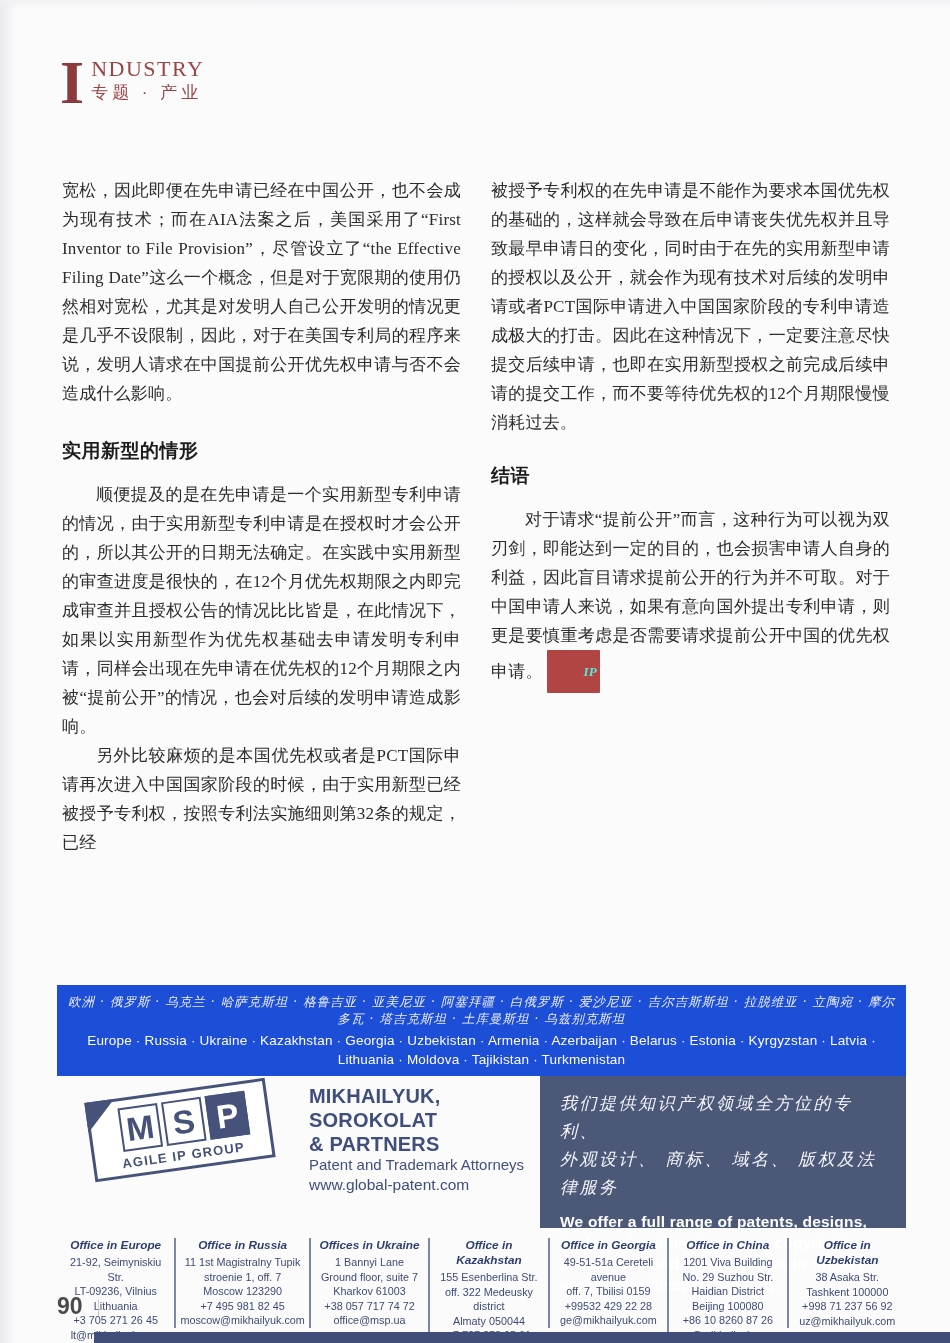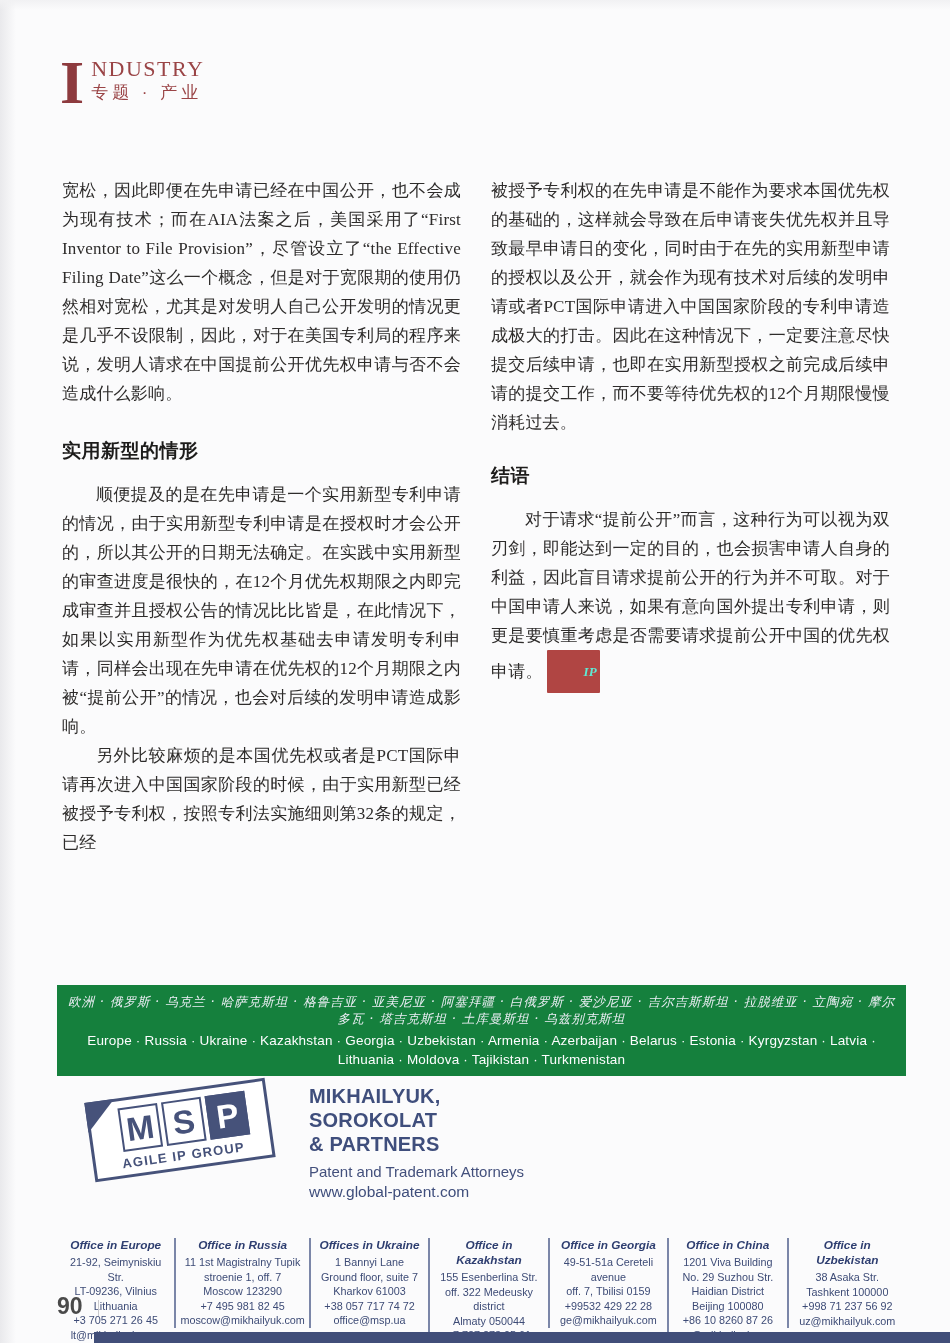--- a/index.html
+++ b/index.html
@@ -32,37 +32,37 @@
   .col-right h3{margin-top:27px;}
   .ipmark{
     display:inline-block;background:#b04543;color:#5eead4;
     font-family:"Liberation Serif",serif;font-style:italic;font-weight:700;
     font-size:13px;line-height:15px;padding:14px 3px;margin-left:4px;border-radius:1px;
     vertical-align:1px;
   }
 
   
   .ad{position:absolute;left:57px;top:985px;width:849px;font-family:"Liberation Sans","DejaVu Sans",sans-serif;}
-  .banner{background:#15803d;color:#fff;text-align:center;padding:8px 6px 7px 6px;}
+  .banner{background:#1d4ed8;color:#fff;text-align:center;padding:8px 6px 7px 6px;}
   .banner-cn{font-family:"DejaVu Serif","Liberation Serif",serif;font-style:italic;font-size:12.5px;line-height:17px;letter-spacing:1px;color:#eceef5;}
   .banner-en{font-size:13.5px;line-height:19px;margin-top:4px;color:#fdfdfe;letter-spacing:.2px;}
   .ad-mid{display:flex;height:152px;}
   .brand{width:483px;position:relative;background:transparent;}
   .msp-logo{position:absolute;left:32px;top:14px;width:160px;transform:rotate(-8deg);
     border:3px solid #46527a;background:#fff;padding:7px 8px 4px 8px;}
   .logo-corner{position:absolute;left:-3px;top:-3px;width:0;height:0;
     border-top:30px solid #46527a;border-right:30px solid transparent;}
   .letters{display:flex;gap:4px;justify-content:center;margin-left:10px;}
   .lb{width:40px;height:44px;border:2px solid #46527a;background:#fff;color:#46527a;
     font-weight:800;font-size:33px;line-height:42px;text-align:center;box-sizing:border-box;}
   .lb.fill{background:#46527a;color:#fff;}
   .tagline{text-align:center;font-weight:700;font-size:13px;color:#46527a;margin-top:4px;letter-spacing:1.2px;}
   .company{position:absolute;left:252px;top:8px;color:#3f4e7c;}
   .cname{font-weight:800;font-size:20px;line-height:24px;letter-spacing:.2px;}
-  .csub{font-size:15px;margin-top:7px;color:#43507c;}
+  .csub{font-size:15px;color:#43507c;}
   .cweb{font-weight:400;font-size:15.5px;margin-top:3px;}
   .offer{flex:1;background:#4c5877;color:#fff;padding:13px 18px 0 20px;}
   .offer-cn{font-family:"DejaVu Serif","Liberation Serif",serif;font-style:italic;
     font-size:17px;line-height:28px;letter-spacing:2.5px;color:#f4f5f9;}
   .offer-en{margin-top:10px;font-weight:700;font-size:15.5px;line-height:21px;letter-spacing:.2px;color:#fff;}
 
   .offices{display:flex;margin-top:10px;align-items:flex-start;}
   .office{flex:1;text-align:center;padding:0 4px;border-left:2px solid #7b86a8;}
   .office:first-child{border-left:none;}
   .o-title{font-weight:700;font-size:11.8px;line-height:15px;color:#2e3e70;margin-bottom:2px;font-style:italic;}
@@ -120,20 +120,25 @@
           </div>
           <div class="tagline">AGILE IP GROUP</div>
         </div>
         <div class="company">
           <div class="cname">MIKHAILYUK, SOROKOLAT</div>
           <div class="cname">&amp; PARTNERS</div>
           <div class="csub">Patent and Trademark Attorneys</div>
           <div class="cweb">www.global-patent.com</div>
         </div>
       </div>
+      <div class="offer">
+        <div class="offer-cn">我们提供知识产权领域全方位的专利、</div>
+        <div class="offer-cn">外观设计、 商标、 域名、 版权及法律服务</div>
+        <div class="offer-en">We offer a full range of patents, designs, trademarks, domain  names, copyright procedures  and legal services in the key areas of intellectual property.</div>
+      </div>
     </div>
 
     <div class="offices">
       <div class="office">
         <div class="o-title">Office in Europe</div>
         <div class="o-line">21-92, Seimyniskiu Str.</div>
         <div class="o-line">LT-09236, Vilnius</div>
         <div class="o-line">Lithuania</div>
         <div class="o-line">+3 705 271 26 45</div>
         <div class="o-line">lt@mikhailyuk.com</div>

